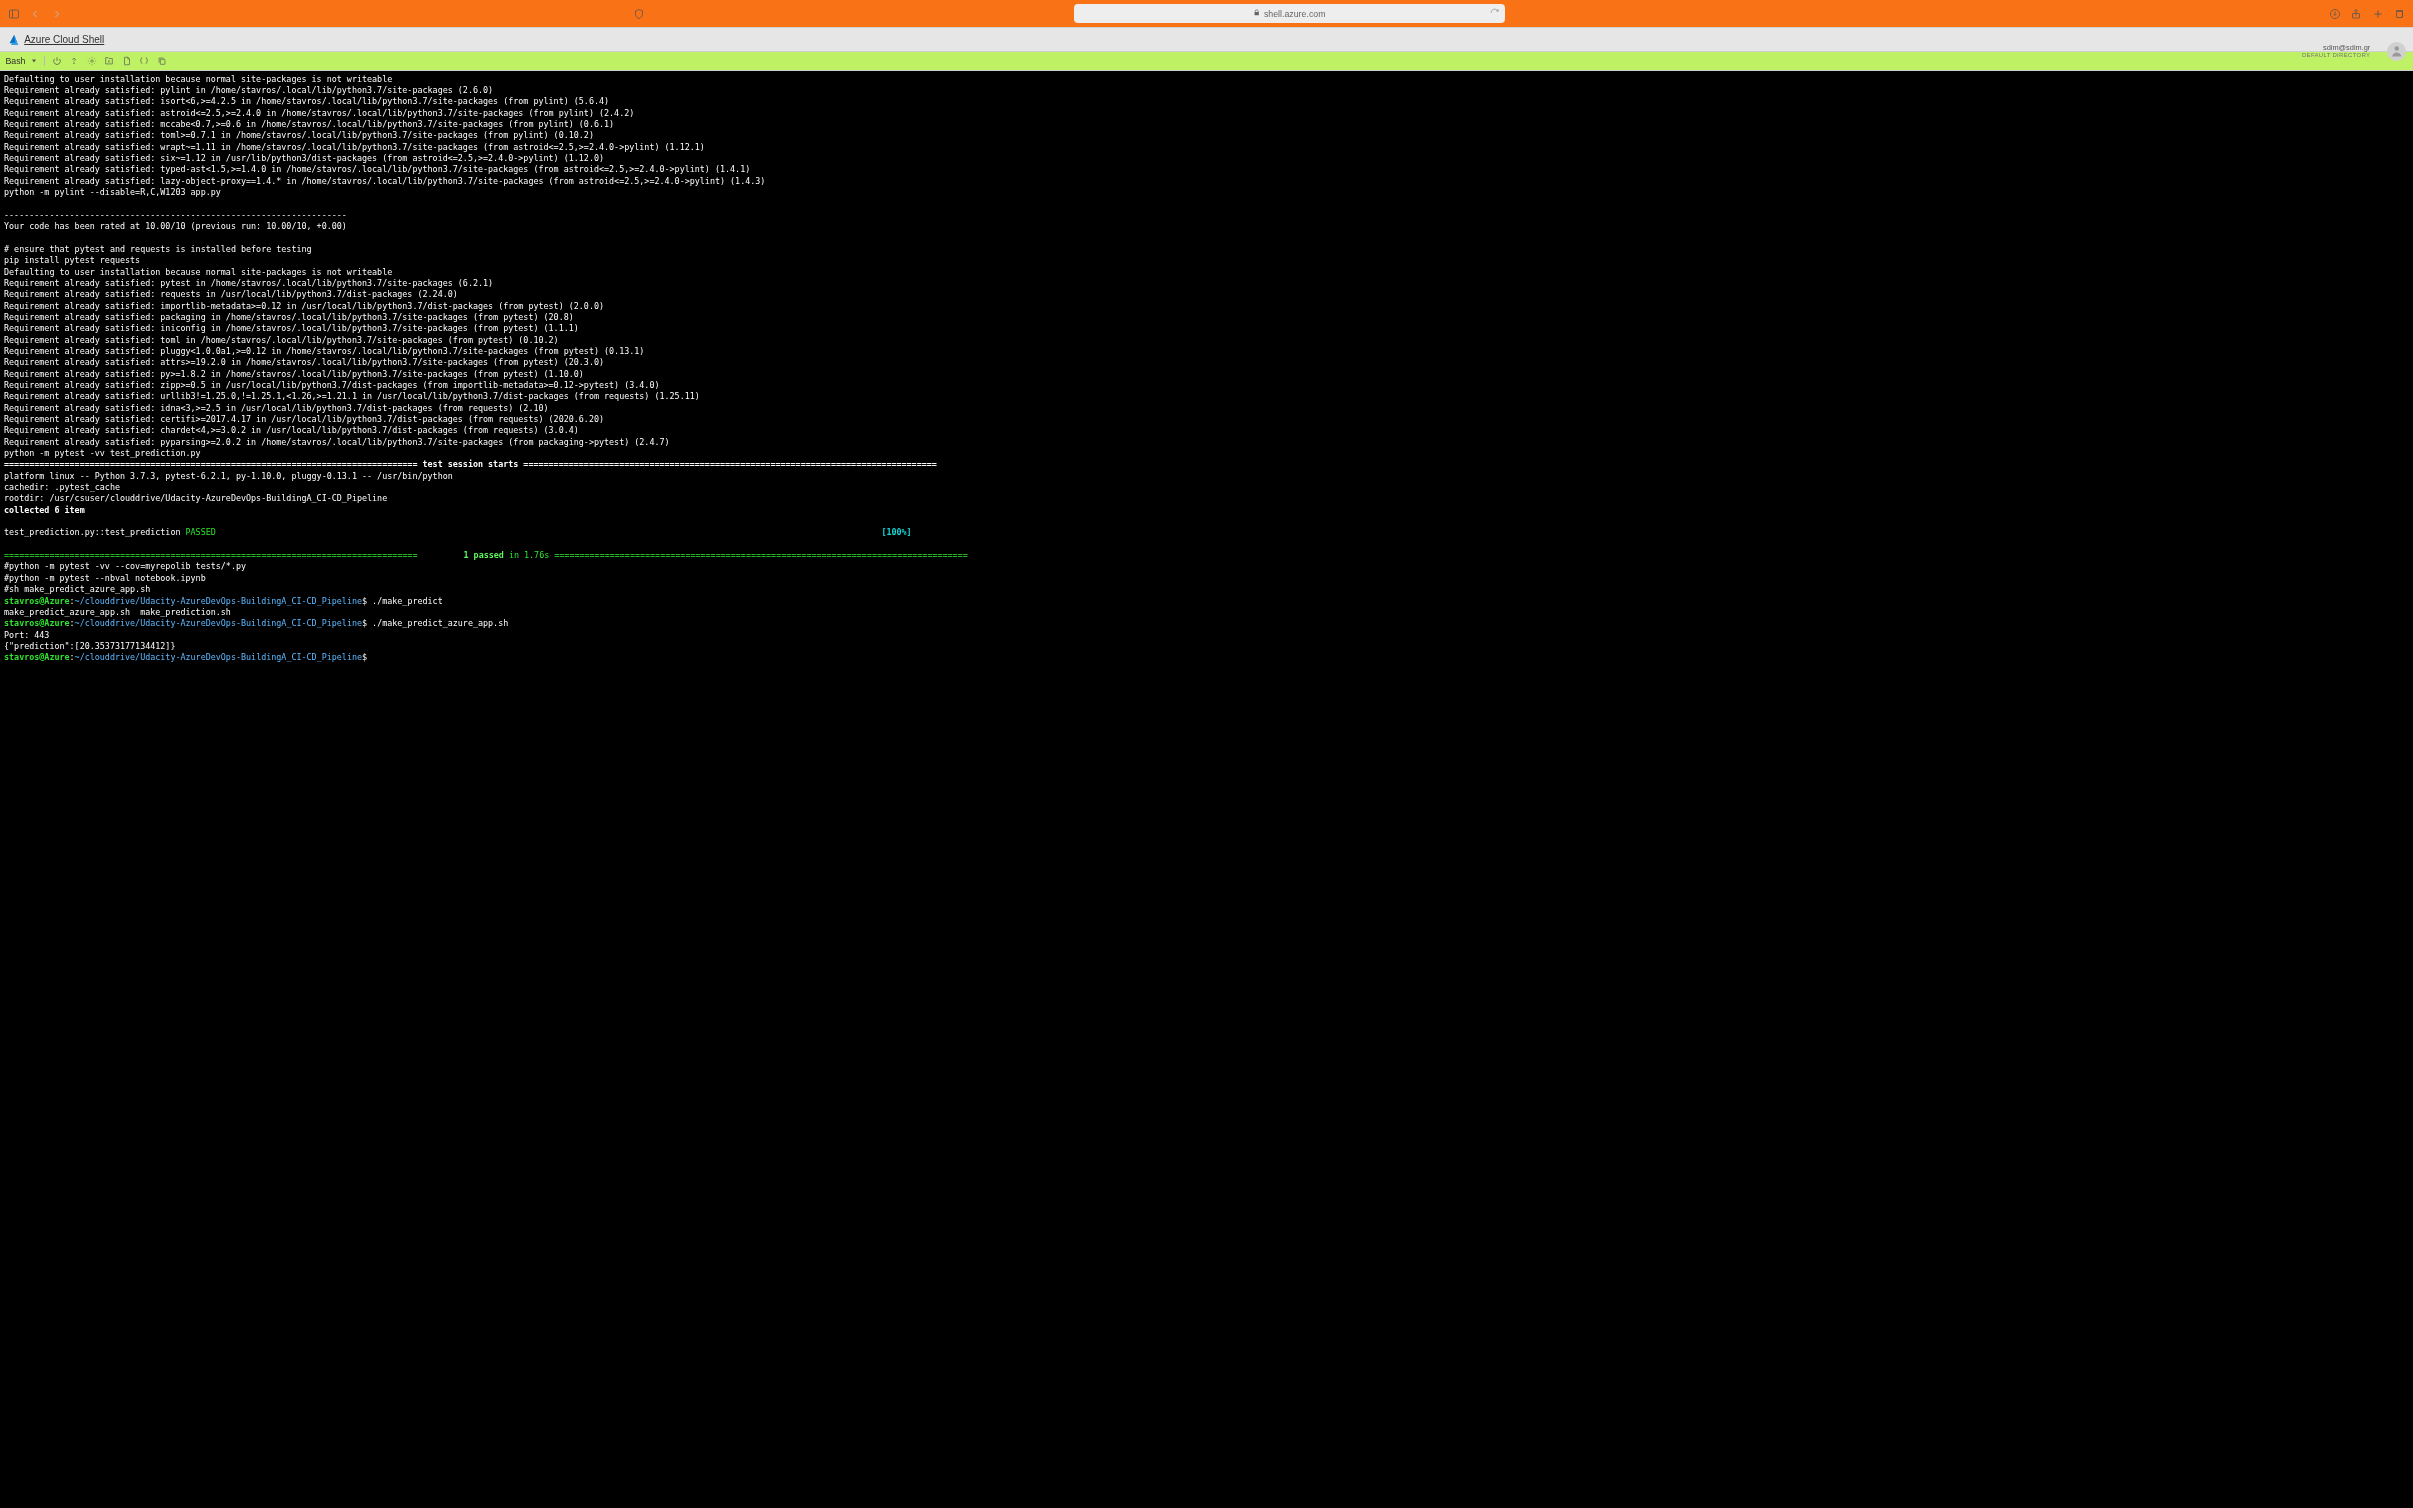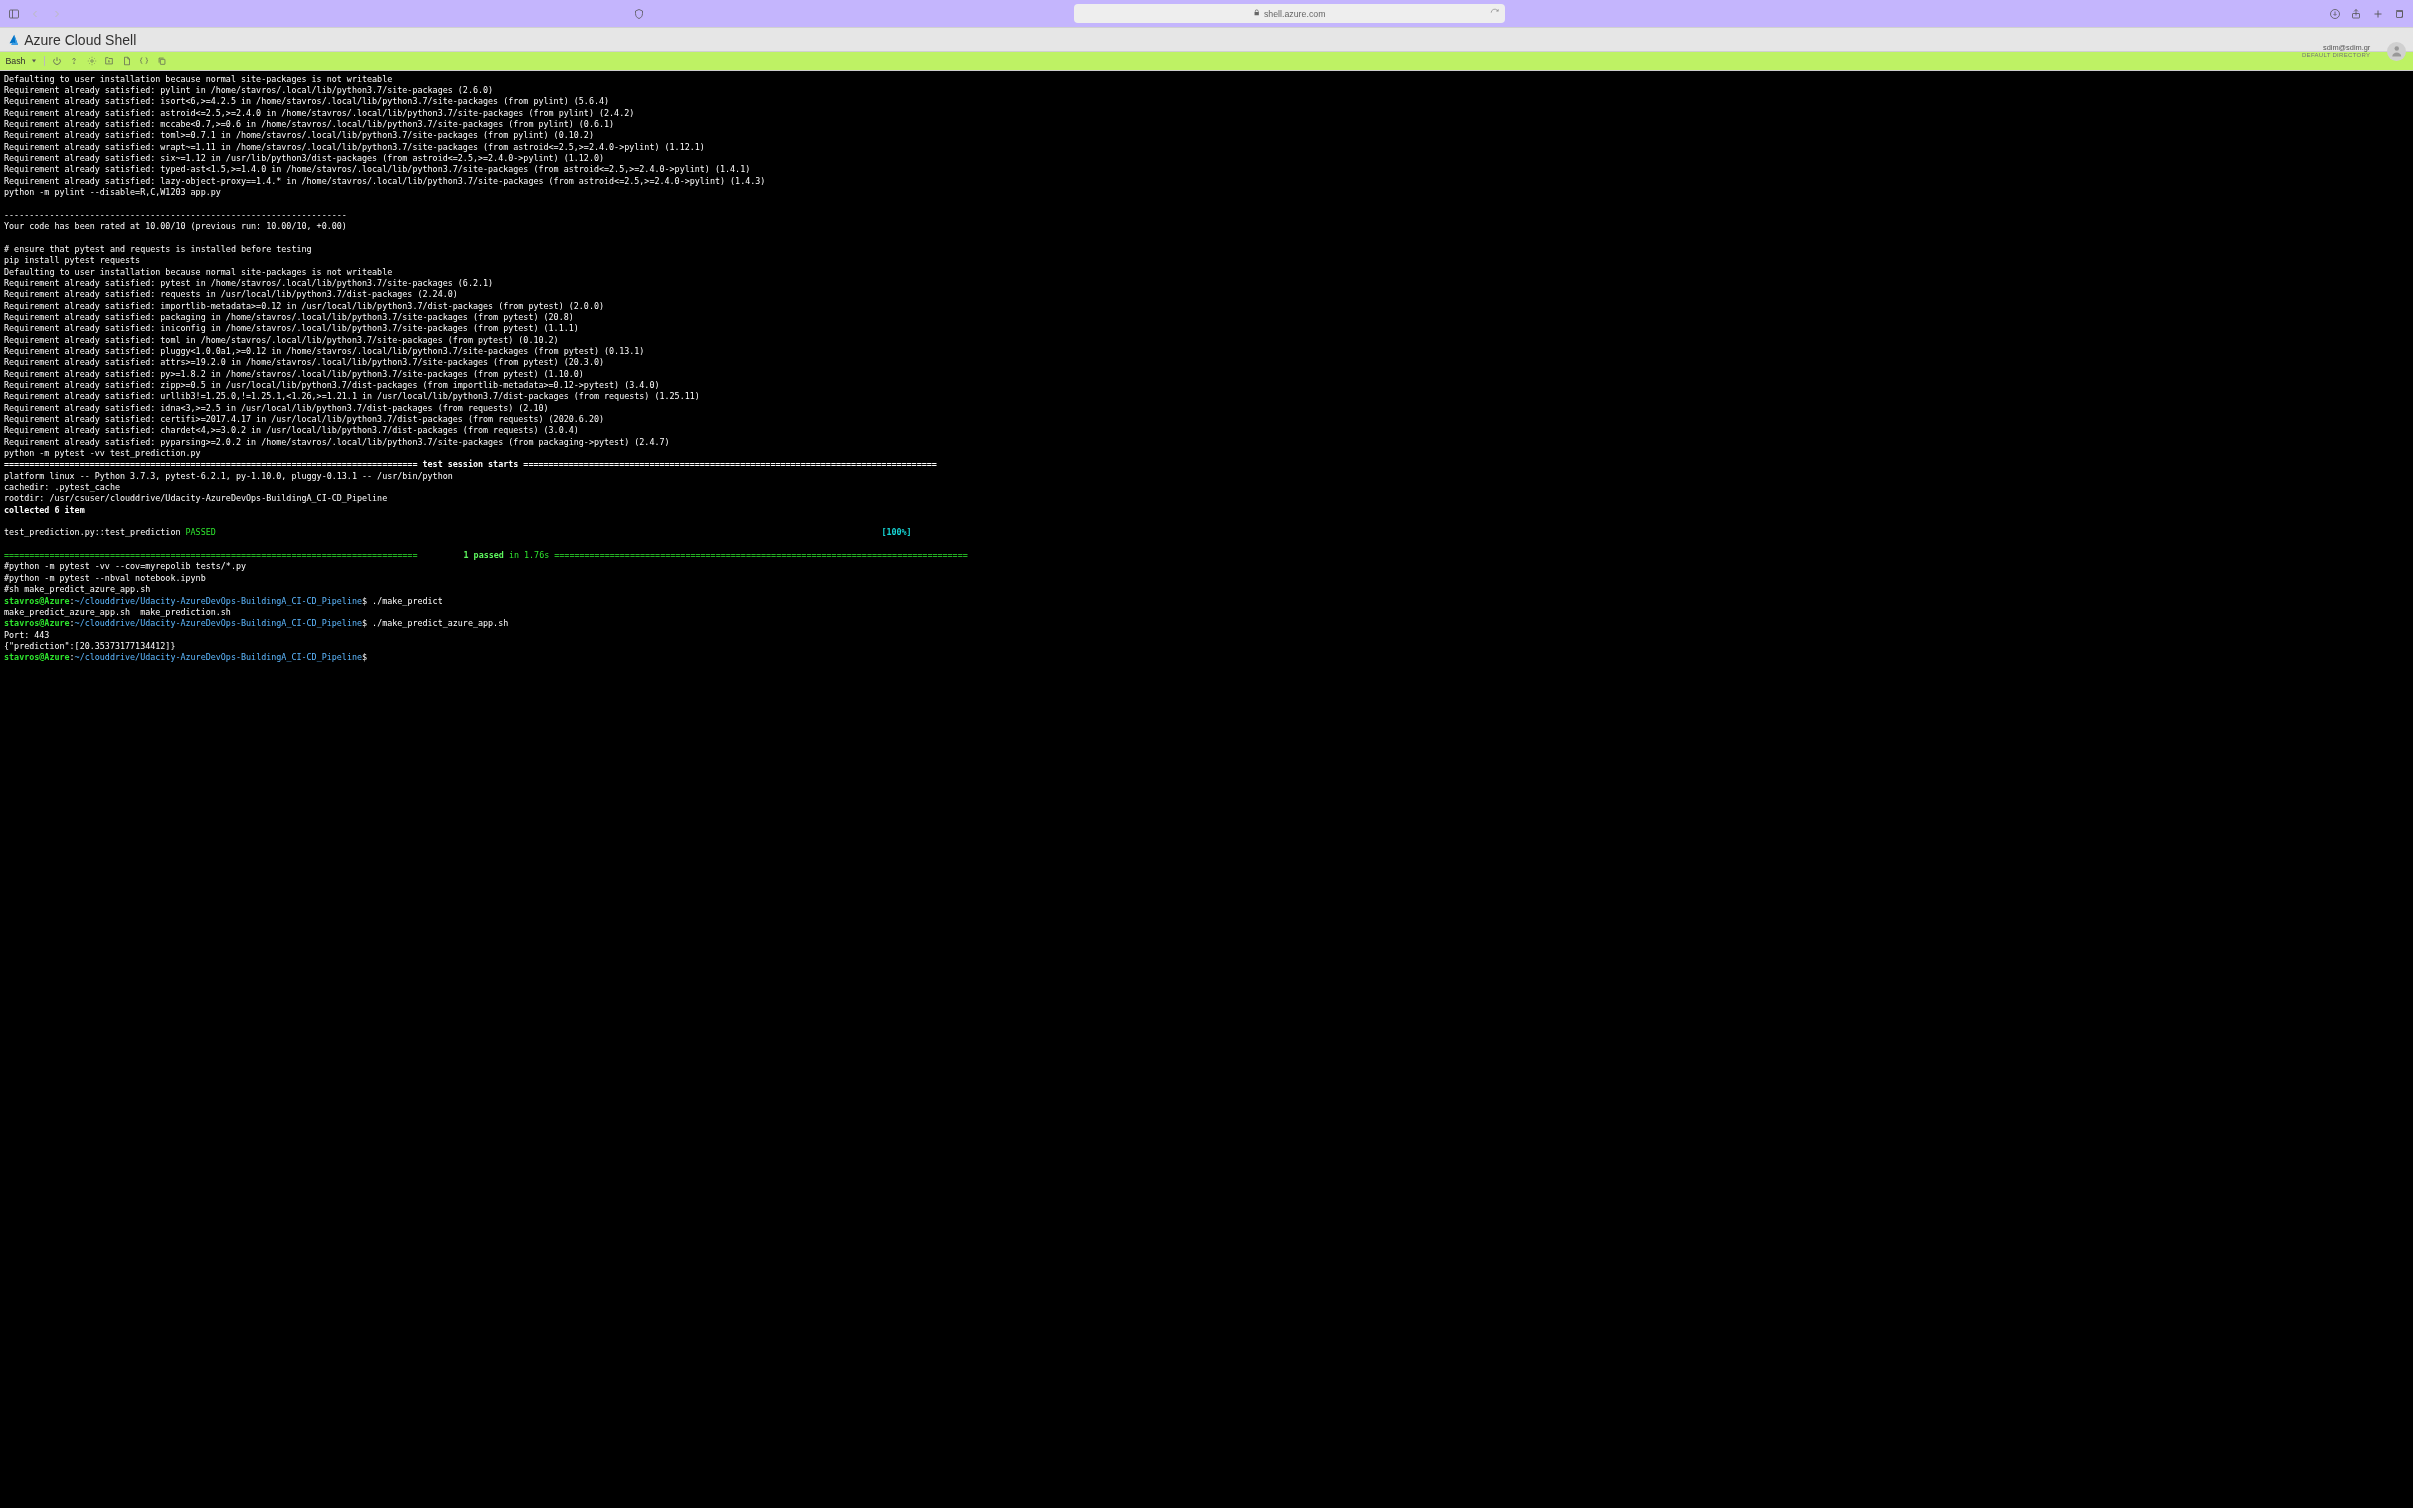--- a/index.html
+++ b/index.html
@@ -1,32 +1,32 @@
 <!DOCTYPE html>
 <html style="font-size:10.8px"><head>
 <meta charset="utf-8">
 <style>
   * { margin: 0; padding: 0; box-sizing: border-box; }
   body { font-family: -apple-system, BlinkMacSystemFont, "Segoe UI", Arial, sans-serif; background: #fff; width: 100%; height: 100vh; overflow: hidden; }
   
   
-  .browser-chrome { height: 28px; background: #c4b5fd; border-bottom: 0.7px solid #d0d0d0; display: flex; align-items: center; padding: 0 8px; gap: 6.7px; }
+  .browser-chrome { height: 28px; background: #f97316; border-bottom: 0.7px solid #d0d0d0; display: flex; align-items: center; padding: 0 8px; gap: 6.7px; }
   .chrome-icon { width: 12px; height: 12px; display: flex; align-items: center; justify-content: center; color: #555; }
   .chrome-icon.dim { color: #bbb; }
   .address-bar { flex: 1; max-width: 431px; margin: 0 auto; background: #eee; border-radius: 4px; height: 19px; display: flex; align-items: center; justify-content: center; gap: 4px; color: #666; font-size: 8.8px; position: relative; }
   .address-bar .lock { font-size: 7.4px; }
   .address-bar .refresh { position: absolute; right: 5.4px; color: #888; }
   .chrome-right { display: flex; align-items: center; gap: 9.4px; margin-left: auto; }
   .spacer-left { width: 209px; display:flex; align-items:center; gap:9.4px;}
   .shield-wrap { margin-left: auto; margin-right: 13.5px; }
 
   
   .azure-header { background: #e6e6e6; height: 24px; display: flex; align-items: center; padding: 0 6.7px; justify-content: space-between; border-bottom: 0.7px solid #d0d0d0; }
   .azure-left { display: flex; align-items: center; gap: 5.4px; }
-  .azure-logo { display: flex; align-items: center; gap: 4px; font-size: 14px; color: #323130; font-weight: 400; }
+  .azure-logo { display: flex; align-items: center; gap: 4px; font-size: 10px; color: #323130; font-weight: 400; text-decoration: underline; }
   .azure-logo svg { width: 13.5px; height: 13.5px; }
   .azure-right { display: flex; align-items: center; gap: 17px; margin-top: 23px; }
   .user-block { text-align: right; font-size: 7.4px; color: #555; line-height: 1.25; }
   .user-block .dir { font-size: 6px; letter-spacing: 0.3px; color: #777; }
   .avatar { width: 19px; height: 19px; border-radius: 50%; background: #d0d0d0; display: flex; align-items: center; justify-content: center; }
 
   
   .shell-toolbar { background: #bef264; height: 19px; display: flex; align-items: center; padding: 0 5.4px; gap: 6.7px; border-bottom: 0.7px solid #ccc; }
   .shell-select { background: transparent; border: none; font-size: 8.8px; color: #323130; padding-right: 10.8px; appearance: none; position: relative; }
   .select-wrap { position: relative; display: flex; align-items: center; }

